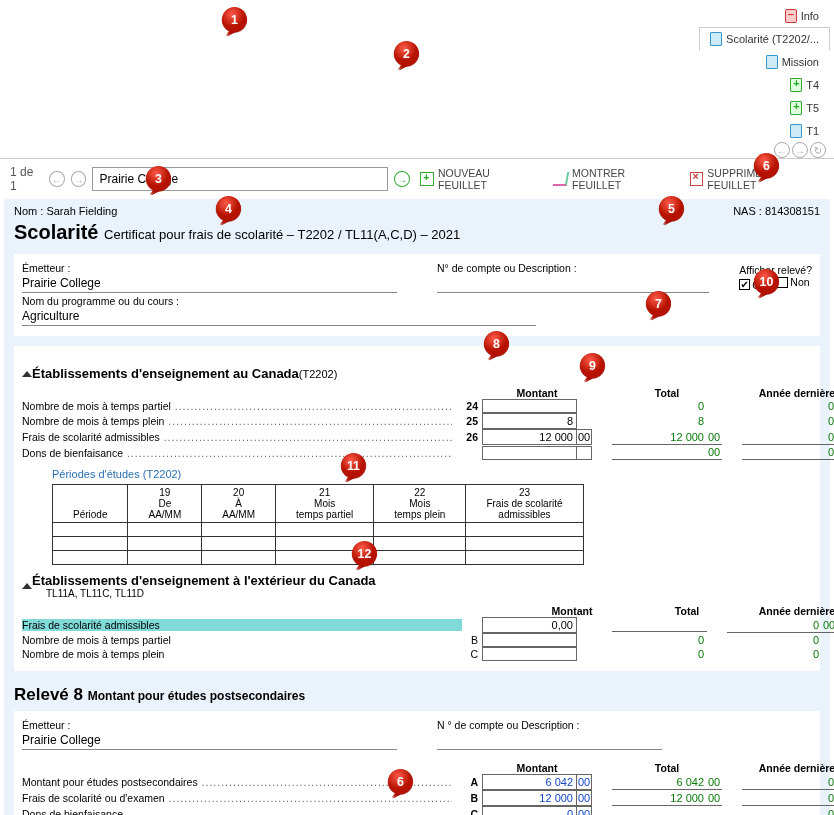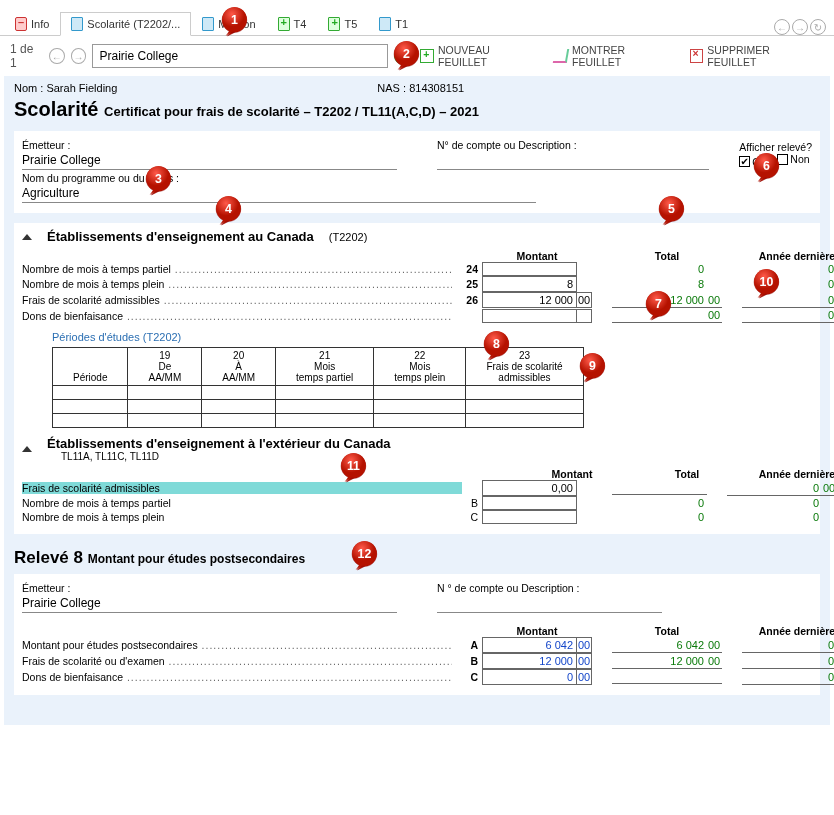--- a/index.html
+++ b/index.html
@@ -7,23 +7,24 @@
     margin: 0;
     font-family: Arial, sans-serif;
     font-size: 11px;
     background: #fff;
     width: 834px;
     position: relative;
   }
   .tabs {
     display: flex;
     border-bottom: 1px solid #ccc;
-    padding: 12px 4px 0;
+    padding: 4px 4px 0;
     align-items: flex-end;
     position: relative;
+    flex-direction: column;
   }
   .tab {
     display: flex;
     align-items: center;
     gap: 4px;
     padding: 4px 10px;
     border: 1px solid transparent;
     border-bottom: none;
     cursor: pointer;
     color: #333;
@@ -68,41 +69,41 @@
   .tico-new::after{content:"+"; color:#2a2; position:absolute; left:2px; top:-2px; font-weight:bold;}
   .tico-del { border:1px solid #c44; position:relative;}
   .tico-del::after{content:"×"; color:#c33; position:absolute; left:2px; top:-3px; font-weight:bold;}
   .tico-show { border-bottom:2px solid #d6a; border-right:2px solid #6c9; width:12px; height:12px; transform:skewX(-10deg);}
   
   .sheet {
     background:#eaf2fb;
     margin:0 4px 4px;
     padding:6px 10px 20px;
   }
-  .sheet-head { display:flex; justify-content:flex-start; gap:260px; font-size:11px; margin-bottom:4px;}
+  .sheet-head { display:flex; justify-content:space-between; gap:260px; font-size:11px; margin-bottom:4px;}
   h1.title { font-size:20px; margin:2px 0 10px; font-weight:bold; }
-  h1.title .sub { font-size:13px; font-weight:bold; }
+  h1.title .sub { font-size:13px; font-weight:normal; }
   .form-block {
     background:#fff;
     padding:6px 8px 10px;
     margin-bottom:10px;
   }
   .row { display:flex; gap:40px; }
   .col { flex:1; }
   .lbl { font-size:10.5px; margin-top:2px; }
   .fld {
     border:none; border-bottom:1px solid #888; width:100%;
     font-size:12px; padding:2px 0; font-family:inherit; background:transparent;
   }
   .show-rel { display:flex; align-items:center; gap:12px; font-size:10.5px; }
   .chk { display:inline-flex; align-items:center; gap:2px; }
   .chk .box { width:11px; height:11px; border:1px solid #000; display:inline-flex; align-items:center; justify-content:center; font-size:10px; line-height:1;}
   .sect-h {
-    font-size:13px; font-weight:bold; margin:0 0 6px;
-    display:flex; align-items:center; gap:15px;
+    font-size:13px; font-weight:bold; margin:14px 0 6px;
+    display:flex; align-items:center; gap:0;
   }
   .sect-h .chev {
     width:0;height:0;border-left:5px solid transparent;border-right:5px solid transparent;
     border-bottom:6px solid #333;
   }
   .sect-h .suffix { font-weight:normal; font-size:11px; }
   .sect-h .sub2 { font-size:10px; font-weight:normal; display:block; margin-left:14px;}
   
   .num-grid .cols-head { display:grid; grid-template-columns: 430px 30px 110px 20px 110px 20px 110px; font-size:10.5px; font-weight:bold; text-align:center;}
   .num-row { display:grid; grid-template-columns: 430px 30px 95px 15px 20px 95px 15px 20px 95px 15px; align-items:center; font-size:10.5px; }

